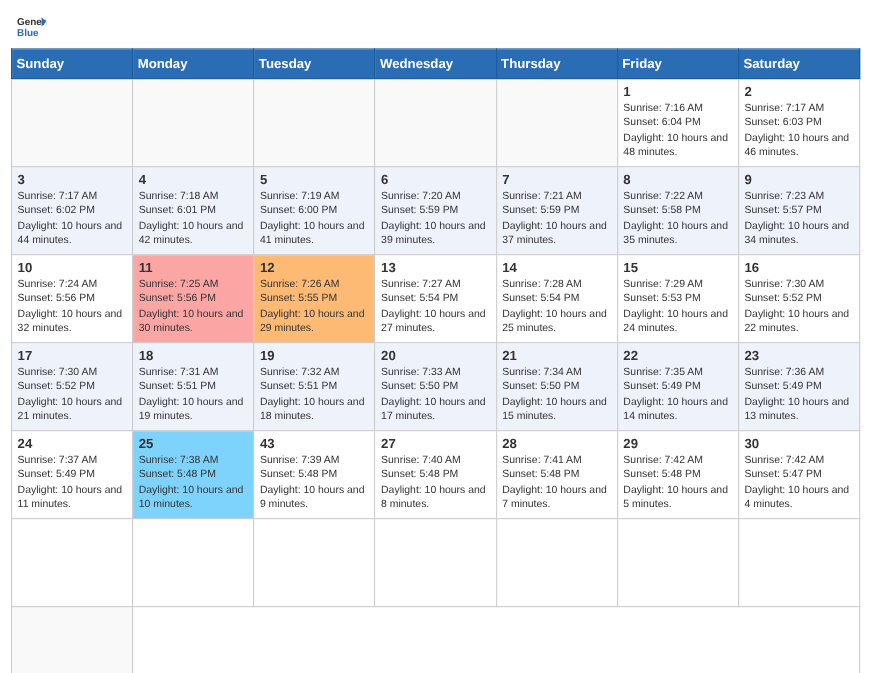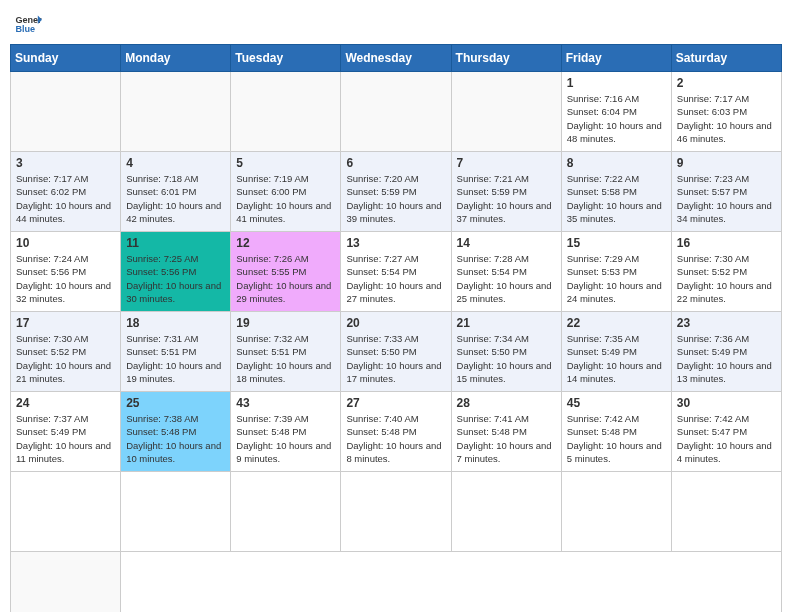--- a/index.html
+++ b/index.html
@@ -182,27 +182,27 @@
 Daylight: 10 hours and 34 minutes.</div>
         </td>
       </tr>
       <tr>
         <td style="background-color: rgb(255, 255, 255);">
           <span class="day-number">10</span>
           <div class="day-info" style="white-space: pre-line;">Sunrise: 7:24 AM
 Sunset: 5:56 PM
 Daylight: 10 hours and 32 minutes.</div>
         </td>
-        <td style="background-color: #14b8a6;">
+        <td style="background-color: #fca5a5;">
           <span class="day-number">11</span>
           <div class="day-info" style="white-space: pre-line;">Sunrise: 7:25 AM
 Sunset: 5:56 PM
 Daylight: 10 hours and 30 minutes.</div>
         </td>
-        <td style="background-color: #f0abfc;">
+        <td style="background-color: #fdba74;">
           <span class="day-number">12</span>
           <div class="day-info" style="white-space: pre-line;">Sunrise: 7:26 AM
 Sunset: 5:55 PM
 Daylight: 10 hours and 29 minutes.</div>
         </td>
         <td style="background-color: rgb(255, 255, 255);">
           <span class="day-number">13</span>
           <div class="day-info" style="white-space: pre-line;">Sunrise: 7:27 AM
 Sunset: 5:54 PM
 Daylight: 10 hours and 27 minutes.</div>
@@ -295,21 +295,21 @@
 Sunset: 5:48 PM
 Daylight: 10 hours and 8 minutes.</div>
         </td>
         <td style="background-color: rgb(255, 255, 255);">
           <span class="day-number">28</span>
           <div class="day-info" style="white-space: pre-line;">Sunrise: 7:41 AM
 Sunset: 5:48 PM
 Daylight: 10 hours and 7 minutes.</div>
         </td>
         <td style="background-color: rgb(255, 255, 255);">
-          <span class="day-number">45</span>
+          <span class="day-number">29</span>
           <div class="day-info" style="white-space: pre-line;">Sunrise: 7:42 AM
 Sunset: 5:48 PM
 Daylight: 10 hours and 5 minutes.</div>
         </td>
         <td style="background-color: rgb(255, 255, 255);">
           <span class="day-number">30</span>
           <div class="day-info" style="white-space: pre-line;">Sunrise: 7:42 AM
 Sunset: 5:47 PM
 Daylight: 10 hours and 4 minutes.</div>
         </td>

